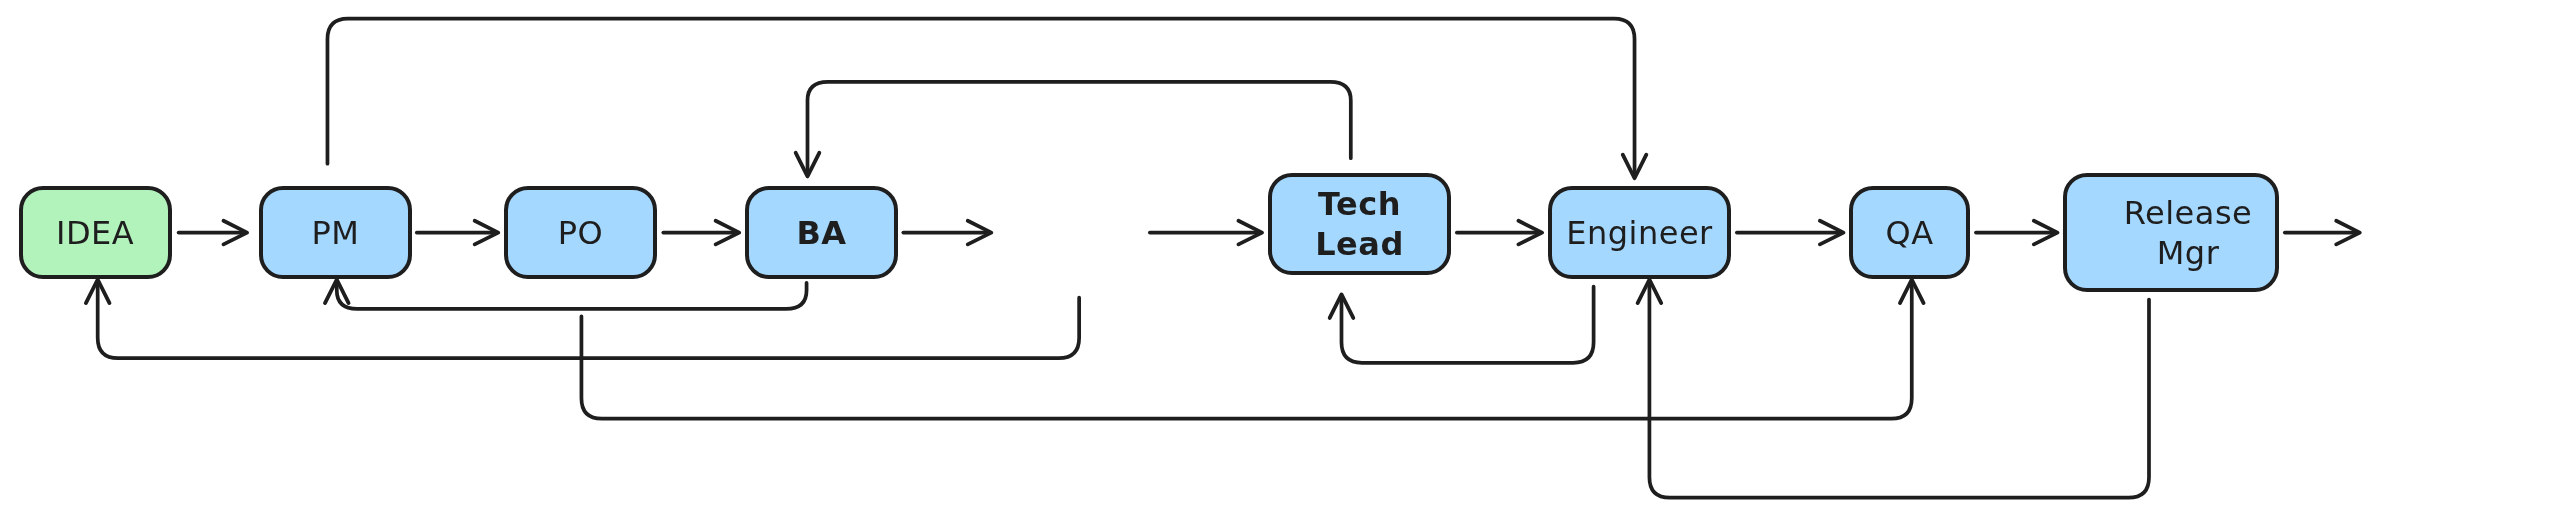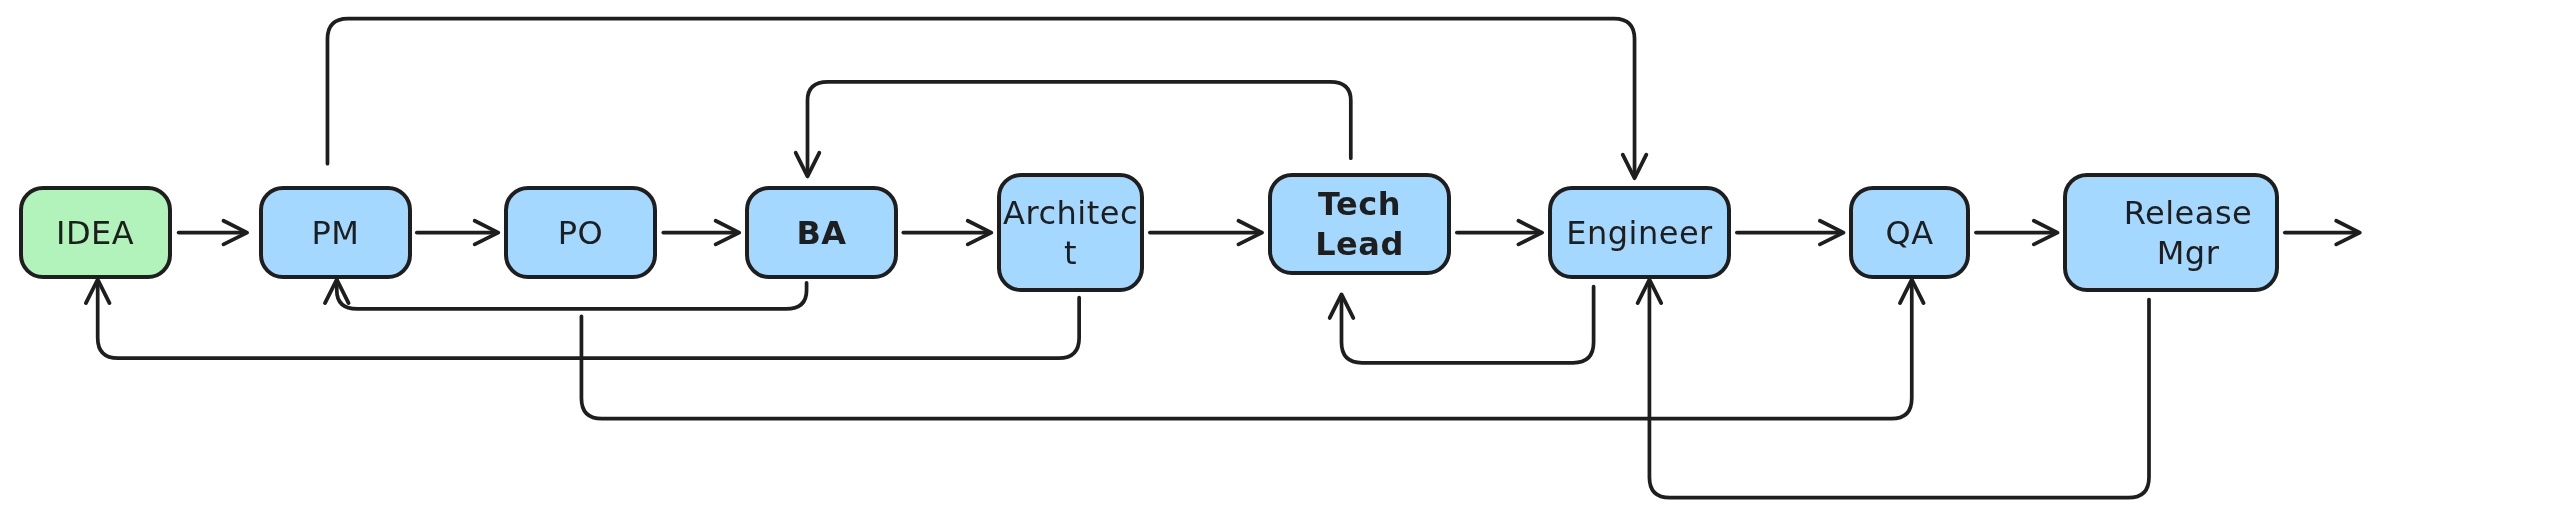--- a/index.html
+++ b/index.html
@@ -85,22 +85,20 @@
     <path class="edge-path" marker-end="url(#arrow)" d="M1160,320 V363 Q1160,385 1138,385 H127 Q105,385 105,363 V302" style="stroke: rgb(30, 30, 30);"></path>
     <path class="edge-path" marker-end="url(#arrow)" d="M1713,308 V368 Q1713,390 1691,390 H1464 Q1442,390 1442,368 V318" style="stroke: rgb(30, 30, 30);"></path>
     <path class="edge-path" marker-end="url(#arrow)" d="M625,340 V428 Q625,450 647,450 H2033 Q2055,450 2055,428 V302" style="stroke: rgb(30, 30, 30);"></path>
     <path class="edge-path" marker-end="url(#arrow)" d="M2310,322 V513 Q2310,535 2288,535 H1795 Q1773,535 1773,513 V302" style="stroke: rgb(30, 30, 30);"></path>
   </svg>
 
   <div class="node" id="node-idea" style="background: rgb(178, 242, 187);">IDEA</div>
   <div class="node" id="node-po" style="background: rgb(165, 216, 255);">PO</div>
   <div class="node" id="node-pm" style="background: rgb(165, 216, 255);">PM</div>
   <div class="node" id="node-ba" style="background: rgb(165, 216, 255);">BA</div>
-  <div class="node" id="node-architect" style="background: rgb(165, 216, 255);">Architec
-t</div>
   <div class="node" id="node-techlead" style="background: rgb(165, 216, 255);">Tech
 Lead</div>
   <div class="node" id="node-engineer" style="background: rgb(165, 216, 255);">Engineer</div>
   <div class="node" id="node-qa" style="background: rgb(165, 216, 255);">QA</div>
   <div class="node" id="node-release" style="background: rgb(165, 216, 255);">Release
 Mgr</div>
 
 </div>
 
 

